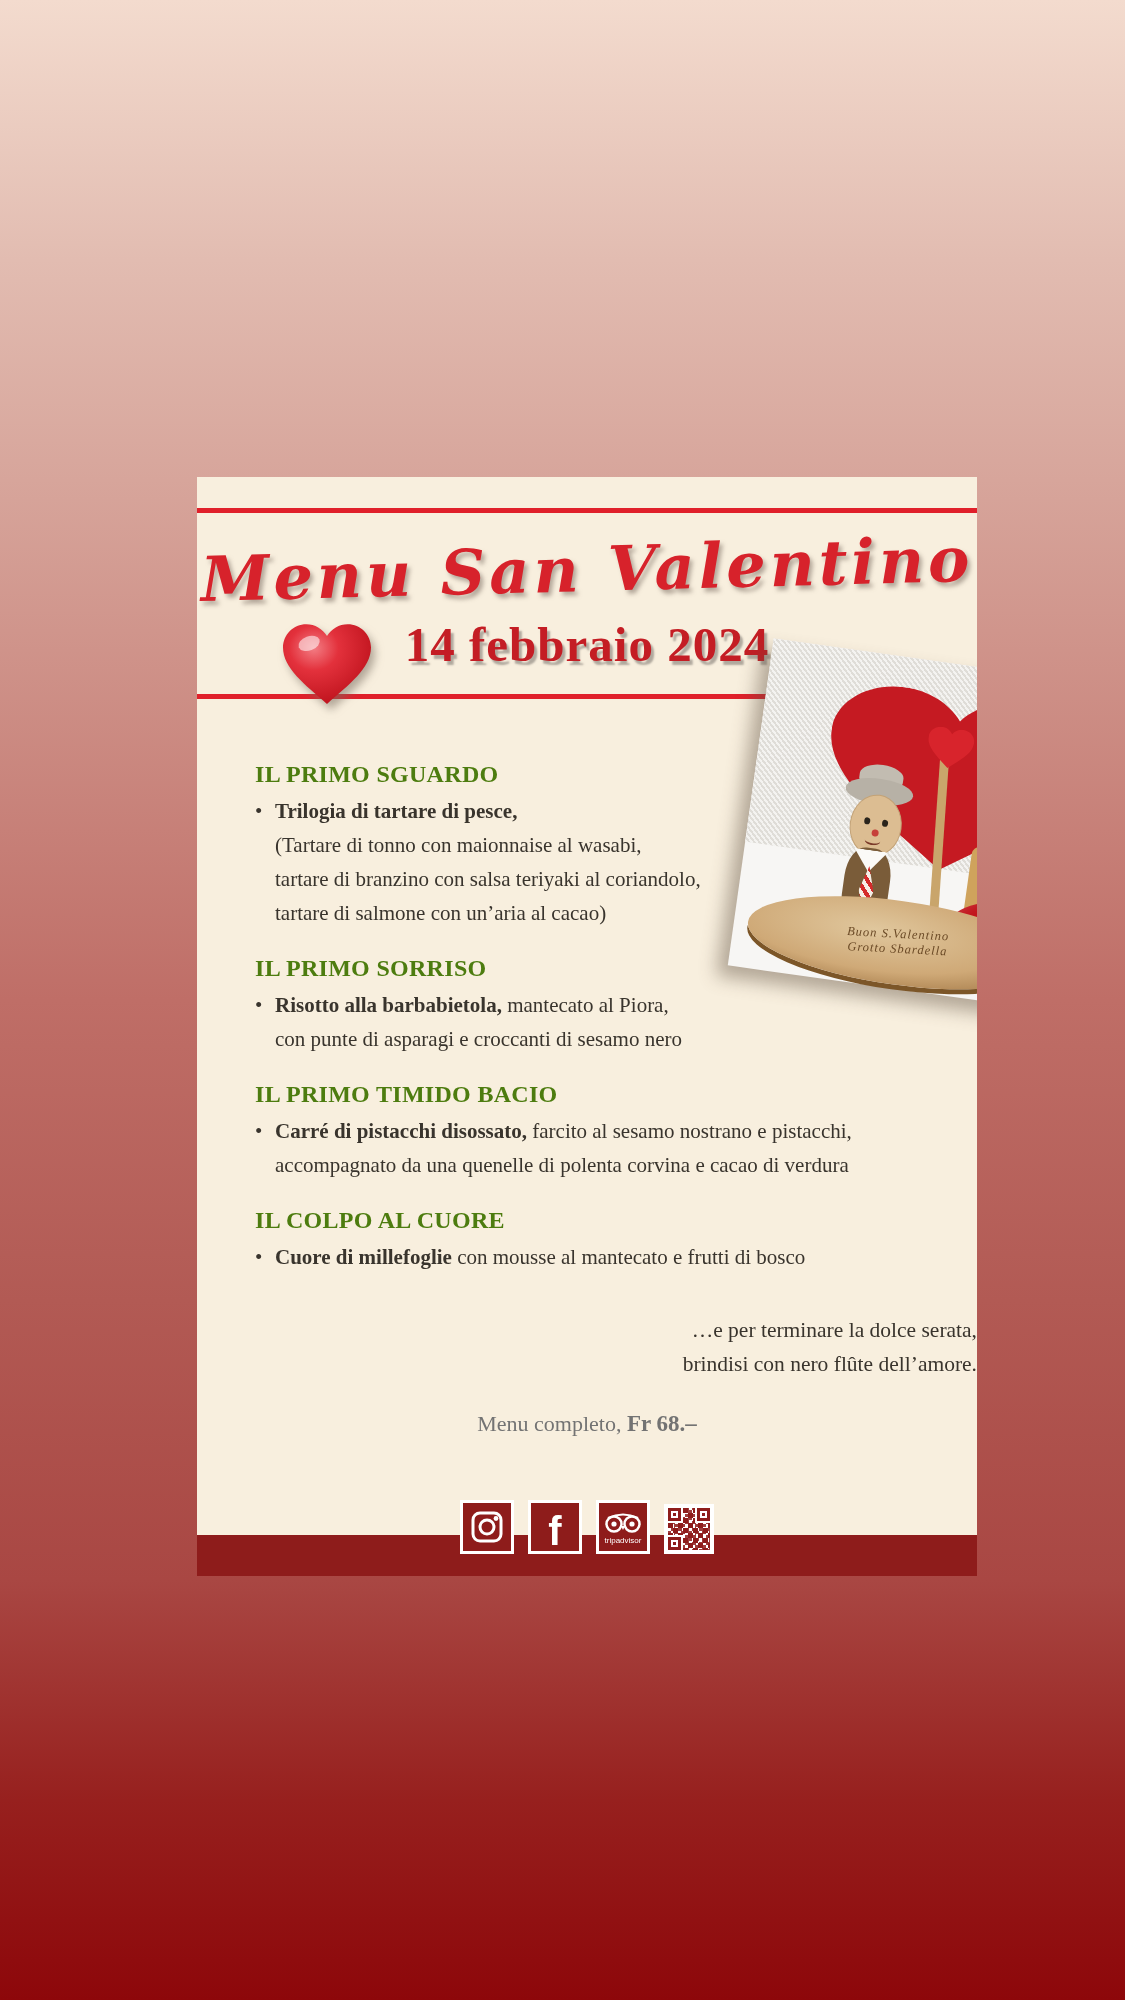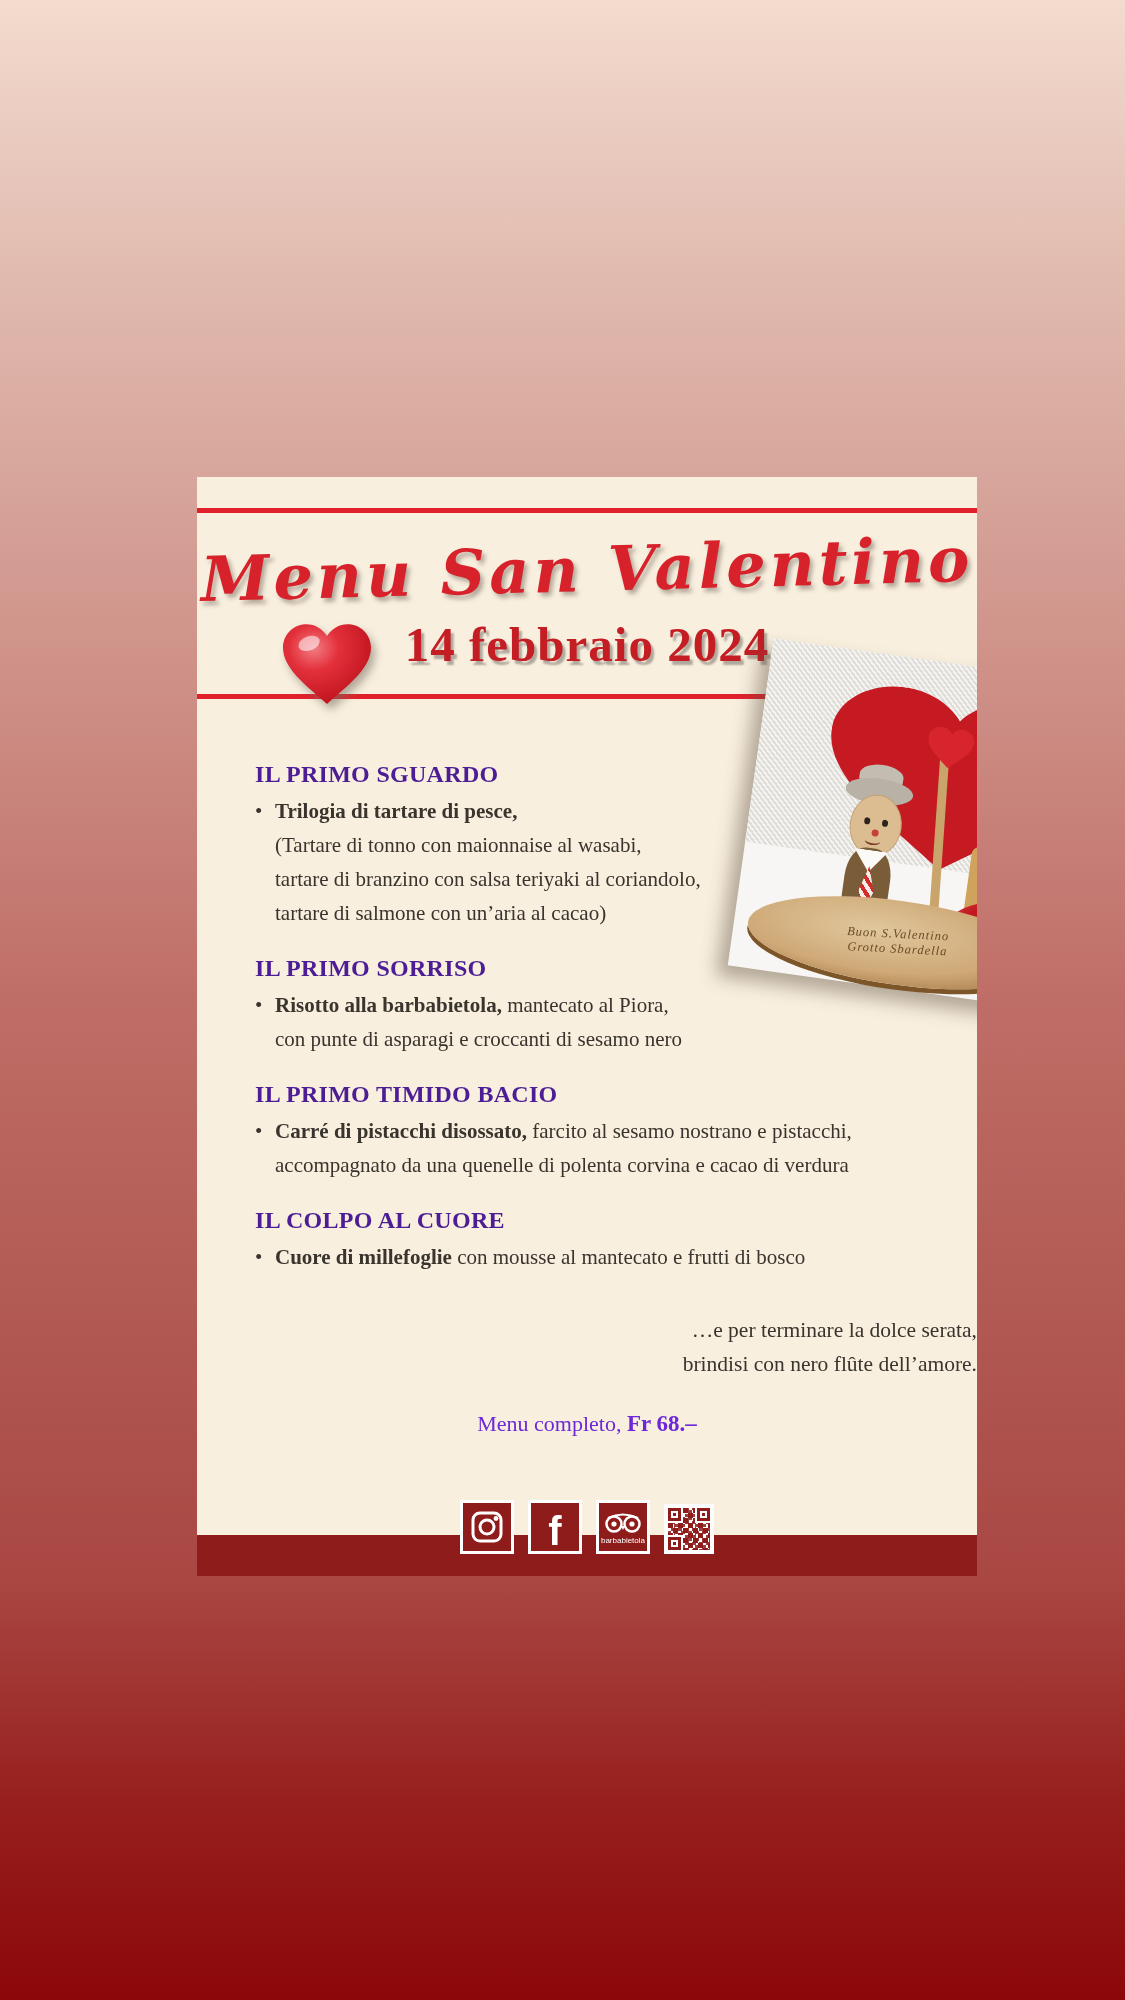--- a/index.html
+++ b/index.html
@@ -49,30 +49,30 @@
   .girl-dress{position:absolute;left:210px;top:230px;width:112px;height:70px;background:#c2161d;
     border-radius:50% 50% 42% 42%;box-shadow:inset 6px -6px 14px rgba(255,255,255,0.18);}
   .wood{position:absolute;left:14px;top:242px;width:302px;height:84px;border-radius:50%;
     background:radial-gradient(ellipse at 42% 38%,#e0c79d 0%,#cfa977 55%,#a87e4c 85%,#8a6233 100%);
     box-shadow:0 5px 0 #7c5628;}
   .wood-caption{position:absolute;left:0;top:26px;width:100%;text-align:center;transform:rotate(-5deg);
     font-style:italic;font-size:12.5px;line-height:15px;color:#6b4a26;letter-spacing:1px;}
   .wood-caption span{display:block;}
   
   .menu-body{position:absolute;left:58px;top:283px;right:30px;z-index:6;}
-  .menu-body h3{margin:0 0 6px 0;font-size:24px;line-height:28px;font-weight:bold;color:#4c1d95;letter-spacing:0.3px;}
+  .menu-body h3{margin:0 0 6px 0;font-size:24px;line-height:28px;font-weight:bold;color:#4d7c0f;letter-spacing:0.3px;}
   .menu-body section{margin:0 0 24px 0;}
   .li,.cont{font-size:21px;line-height:34px;color:#39342d;white-space:nowrap;}
   .li .bullet{display:inline-block;width:20px;}
   .li .b{font-weight:bold;}
   .cont{padding-left:20px;}
   .closing{position:absolute;left:0;top:836px;width:100%;text-align:right;
     font-size:21.5px;line-height:34px;color:#39342d;z-index:6;}
   .price{position:absolute;left:0;top:934px;width:100%;text-align:center;
-    font-size:22px;color:#6d28d9;z-index:6;}
+    font-size:22px;color:#737373;z-index:6;}
   .price .b{font-weight:bold;font-size:23px;}
   
   .band{position:absolute;left:0;bottom:0;width:100%;height:41px;background:#8e1c1b;}
   .icons{position:absolute;left:50%;transform:translateX(-50%);bottom:22px;display:flex;gap:14px;align-items:flex-end;z-index:8;}
   .tile{width:54px;height:54px;background:#8e1c1b;border:3px solid #ffffff;box-sizing:border-box;
     display:flex;align-items:center;justify-content:center;flex-direction:column;}
   .tile svg{display:block;}
   .tile.qr{background:#ffffff;border:none;width:50px;height:50px;position:relative;padding:4px;box-sizing:border-box;}
   .qr-noise{width:100%;height:100%;
     background:
@@ -201,21 +201,21 @@
       </div>
       <div class="tile">
         <svg width="42" height="26" viewBox="0 0 42 26">
           <path d="M6 8 Q21 1 36 8" fill="none" stroke="#fff" stroke-width="2"></path>
           <circle cx="12" cy="14" r="7.5" fill="none" stroke="#fff" stroke-width="2.5"></circle>
           <circle cx="30" cy="14" r="7.5" fill="none" stroke="#fff" stroke-width="2.5"></circle>
           <circle cx="12" cy="14" r="2.6" fill="#fff"></circle>
           <circle cx="30" cy="14" r="2.6" fill="#fff"></circle>
           <path d="M19 16 L21 20 L23 16 Z" fill="#fff"></path>
         </svg>
-        <div class="ta-label">barbabietola</div>
+        <div class="ta-label">tripadvisor</div>
       </div>
       <div class="tile qr">
         <div class="qr-noise"></div>
         <div class="qr-f tl"></div>
         <div class="qr-f tr"></div>
         <div class="qr-f bl"></div>
       </div>
     </div>
 
   </div>

